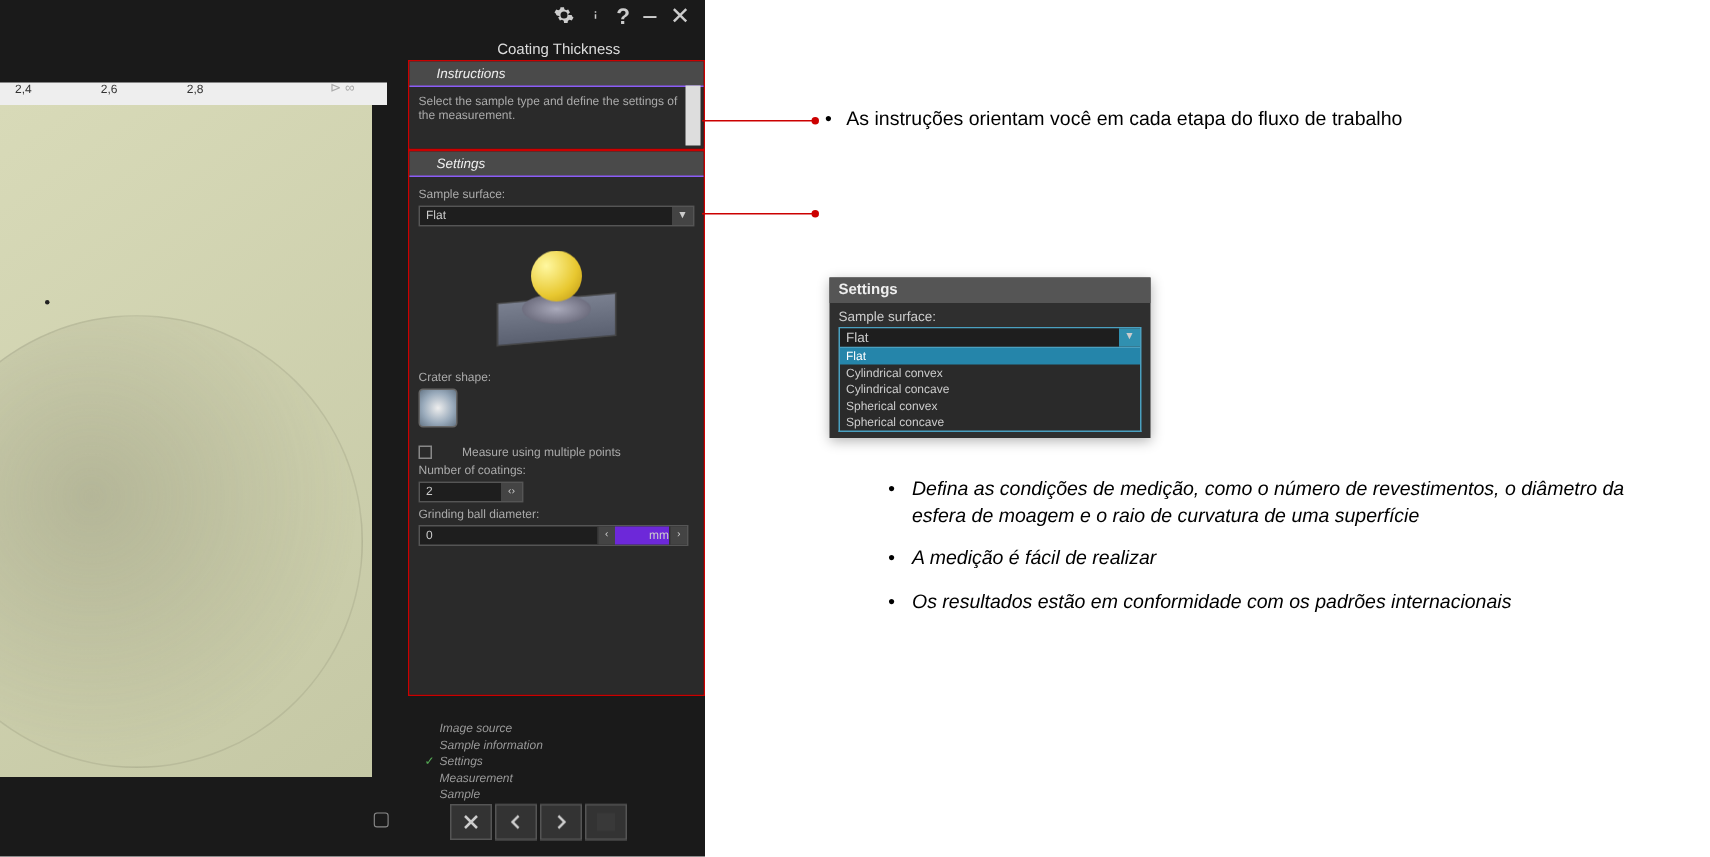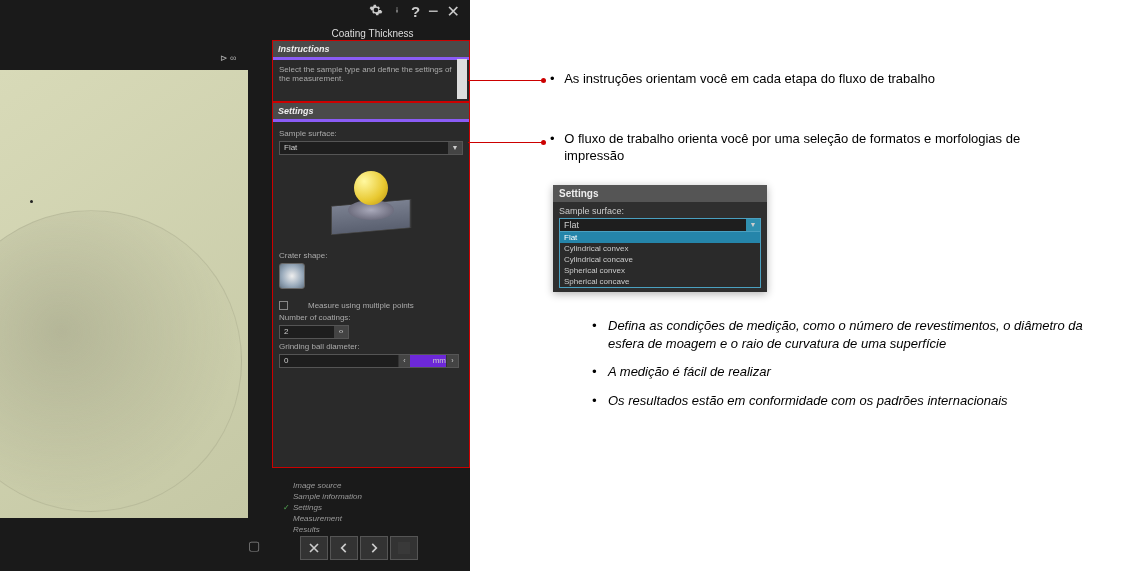--- a/index.html
+++ b/index.html
@@ -90,24 +90,23 @@
     color: #ccc;
   }
   .section {
     border: 1px solid #c00;
     margin-bottom: 0;
   }
   .section-hdr {
     background: #4a4a4a;
     color: #eee;
     font-size: 9px;
-    padding: 3px 5px;
-    border-bottom: 3px solid #8b5cf6;
+    padding: 3px 18px;
+    border-bottom: 1px solid #8b5cf6;
     font-style: italic;
-    font-weight: bold;
   }
   .instructions-body {
     background: #2a2a2a;
     font-size: 8px;
     padding: 5px 6px;
     height: 41px;
     color: #aaa;
     position: relative;
   }
   .scroll-track {
@@ -276,20 +275,25 @@
     <span><svg width="12" height="14" viewBox="0 0 24 24">
           <path d="M11 7h2v2h-2zm0 4h2v6h-2z"></path>
         </svg></span>
     <span style="font-weight:bold;font-size:15px">?</span>
     <span style="font-size:18px">−</span>
     <span style="font-size:16px">✕</span>
   </div>
 
   <div class="panel-title">Coating Thickness</div>
 
+  <div class="ruler">
+    <span>2,4</span>
+    <span>2,6</span>
+    <span>2,8</span>
+  </div>
   <div class="top-controls">⊳ ∞</div>
 
   <div class="image-area">
     <div class="dot1"></div>
 
   </div>
 
   <div class="side-panel">
     <div class="section">
       <div class="section-hdr">Instructions</div>
@@ -337,21 +341,21 @@
         </div>
       </div>
     </div>
   </div>
 
   <div class="steps">
     <div>Image source</div>
     <div>Sample information</div>
     <div class="checked">Settings</div>
     <div>Measurement</div>
-    <div>Results</div>
+    <div>Sample</div>
   </div>
 
   <span class="book-icon">▢</span>
 
   <div class="nav-buttons">
     <div class="btn">
         <svg width="16" height="16" viewBox="0 0 24 24">
           <path d="M6 6l12 12M6 18L18 6" stroke="#ccc" stroke-width="2.5"></path>
         </svg>
       </div>
@@ -375,24 +379,20 @@
 
 <div class="line1" style="left:468px; top:80px; width:75px;"></div>
 <div class="dotp" style="left:541px; top:78px;"></div>
 <div class="line1" style="left:468px; top:142px; width:75px;"></div>
 <div class="dotp" style="left:541px; top:140px;"></div>
 
 <div class="callouts">
   <div class="callout">
     <span class="dot">•</span>
     <span class="txt">As instruções orientam você em cada etapa do fluxo de trabalho</span>
-  </div>
-  <div class="callout" style="margin-top:42px;">
-    <span class="dot">•</span>
-    <span class="txt">O fluxo de trabalho orienta você por uma seleção de formatos e morfologias de impressão</span>
   </div>
 </div>
 
 <div class="settings-popup">
   <div class="hdr">Settings</div>
   <div class="body">
     <div>Sample surface:</div>
     <div class="sel">
       <span>Flat</span>
       <div class="ar">▼</div>

